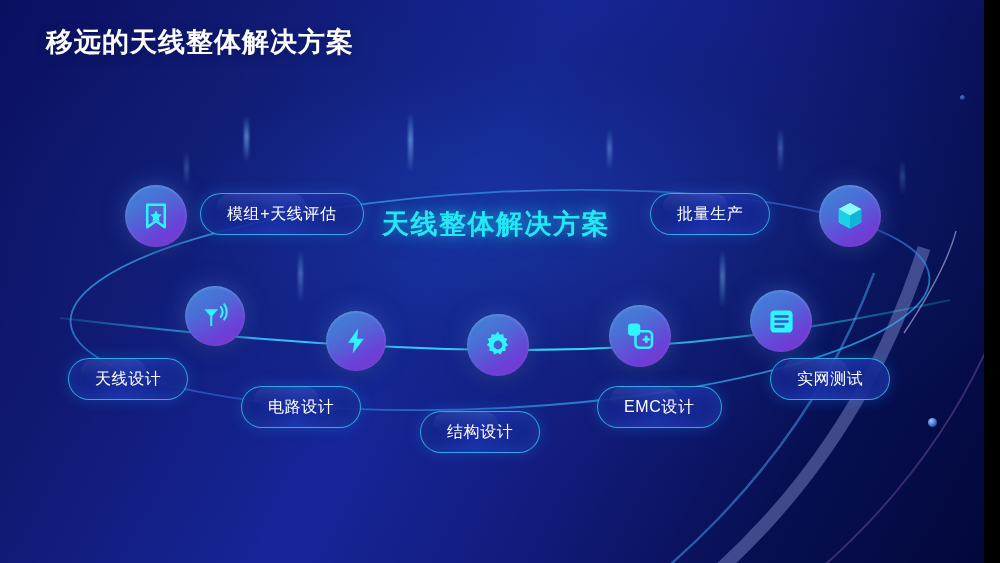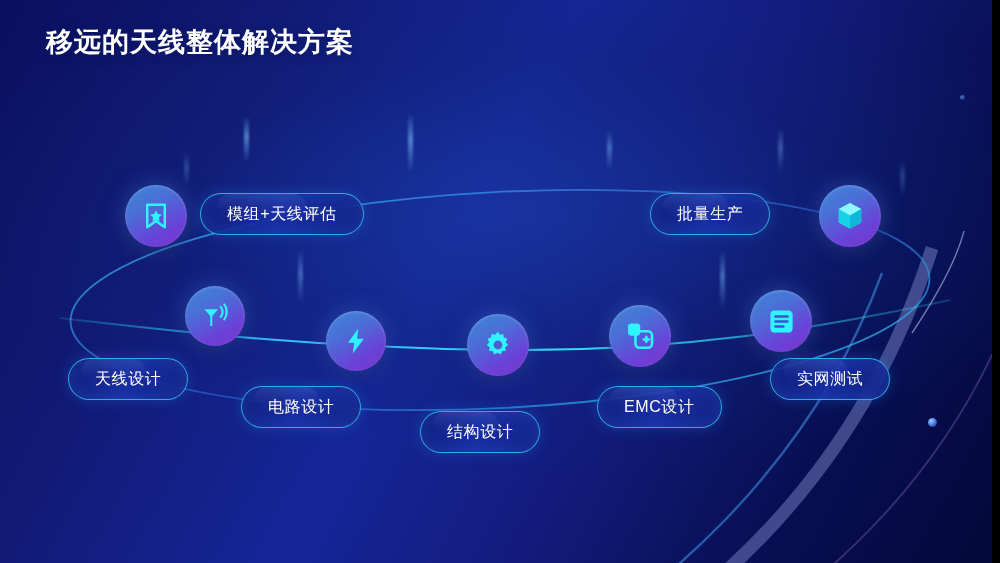--- a/index.html
+++ b/index.html
@@ -11,21 +11,20 @@
     font-family: "Liberation Sans", "DejaVu Sans", sans-serif;
   }
   #slide {
     position: relative;
     width: 984px;
     height: 563px;
     overflow: hidden;
     background:
       radial-gradient(ellipse 75% 60% at 52% 38%, rgba(27,62,170,0.55) 0%, rgba(16,38,122,0.30) 45%, rgba(5,12,63,0.0) 78%),
       linear-gradient(118deg, #0a1060 0%, #111a74 22%, #16269a 45%, #131c7e 62%, #070f52 82%, #03083a 100%);
-    padding-left: 8px;
   }
 
   
   .bg-layer { position: absolute; inset: 0; pointer-events: none; }
 
   .streak {
     position: absolute;
     width: 5px;
     border-radius: 4px;
     background: linear-gradient(180deg, rgba(120,190,255,0.0) 0%, rgba(130,200,255,0.55) 45%, rgba(120,190,255,0.0) 100%);
@@ -151,20 +150,21 @@
       </defs>
 
       <ellipse cx="500" cy="300" rx="430" ry="108" transform="rotate(-3 500 300)" stroke="url(#ringGrad)" stroke-width="1.8"></ellipse>
 
       <path d="M60 318 C 180 332 320 348 500 350 C 680 352 820 328 950 300" stroke="url(#orbGrad)" stroke-width="2.2"></path>
     </svg>
   </div>
 
   <div class="slide-title">移远的天线整体解决方案</div>
 
+  <div class="center-heading">天线整体解决方案</div>
 
   <div class="icon-node" style="left:125px; top:185px; width:62px; height:62px;">
     <svg width="30" height="30" viewBox="0 0 24 24" fill="none" stroke="#2ff4ff" stroke-width="2" stroke-linejoin="round">
       <path d="M5 3h14v18l-7-5-7 5V3z"></path>
       <path d="M12 7.4l1.45 2.95 3.25.47-2.35 2.29.55 3.23L12 14.82l-2.9 1.52.55-3.23-2.35-2.29 3.25-.47L12 7.4z" fill="#2ff4ff" stroke="none"></path>
     </svg>
   </div>
 
   <div class="icon-node" style="left:185px; top:286px; width:60px; height:60px;">
     <svg width="30" height="30" viewBox="0 0 24 24" fill="none">

